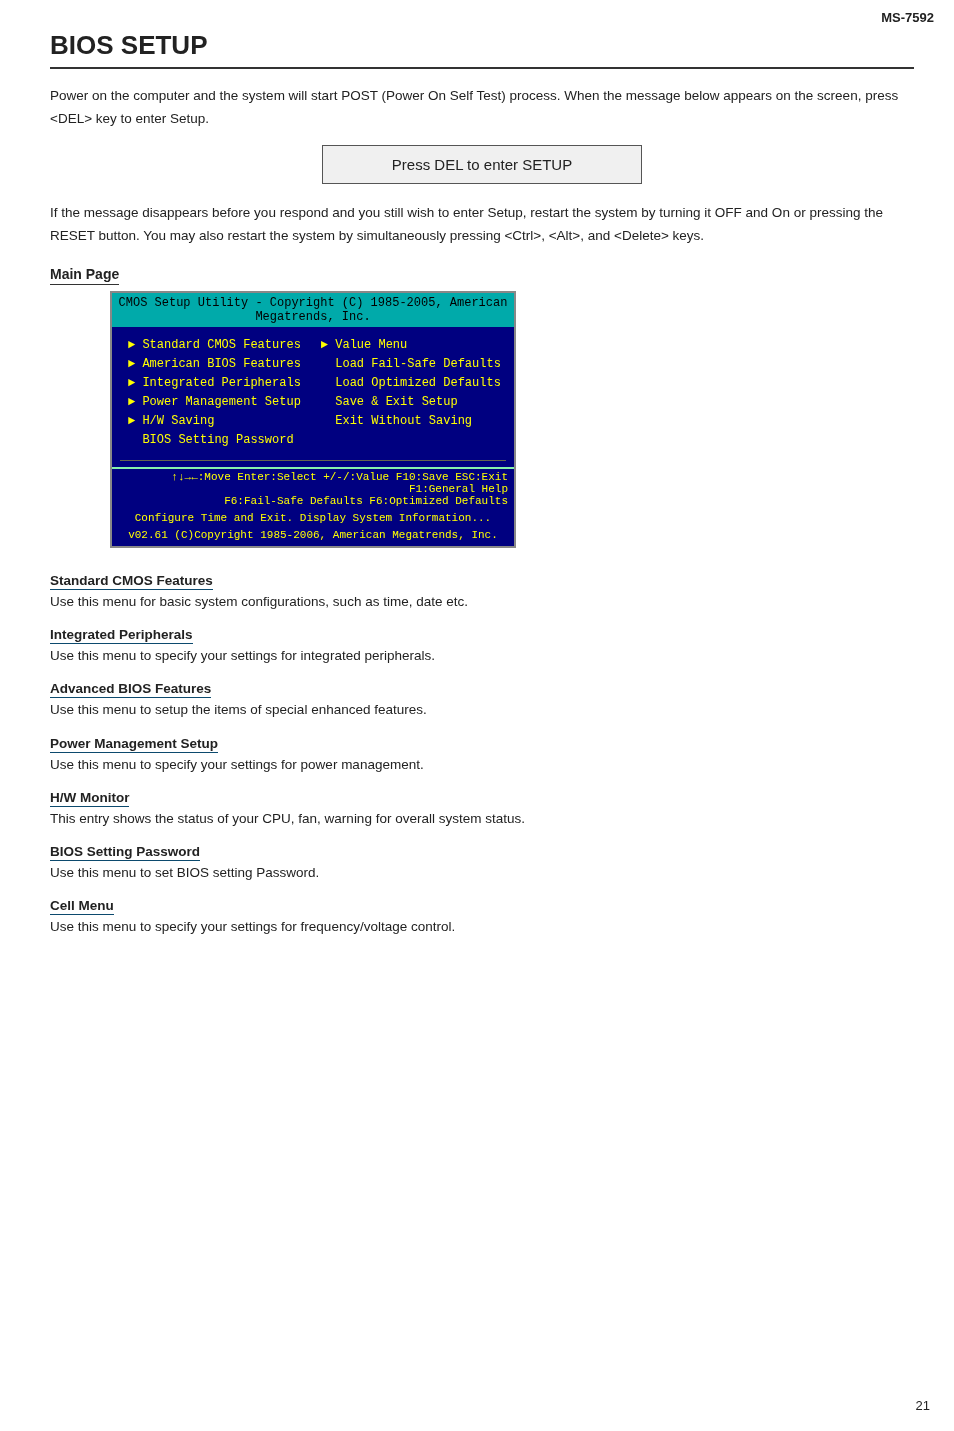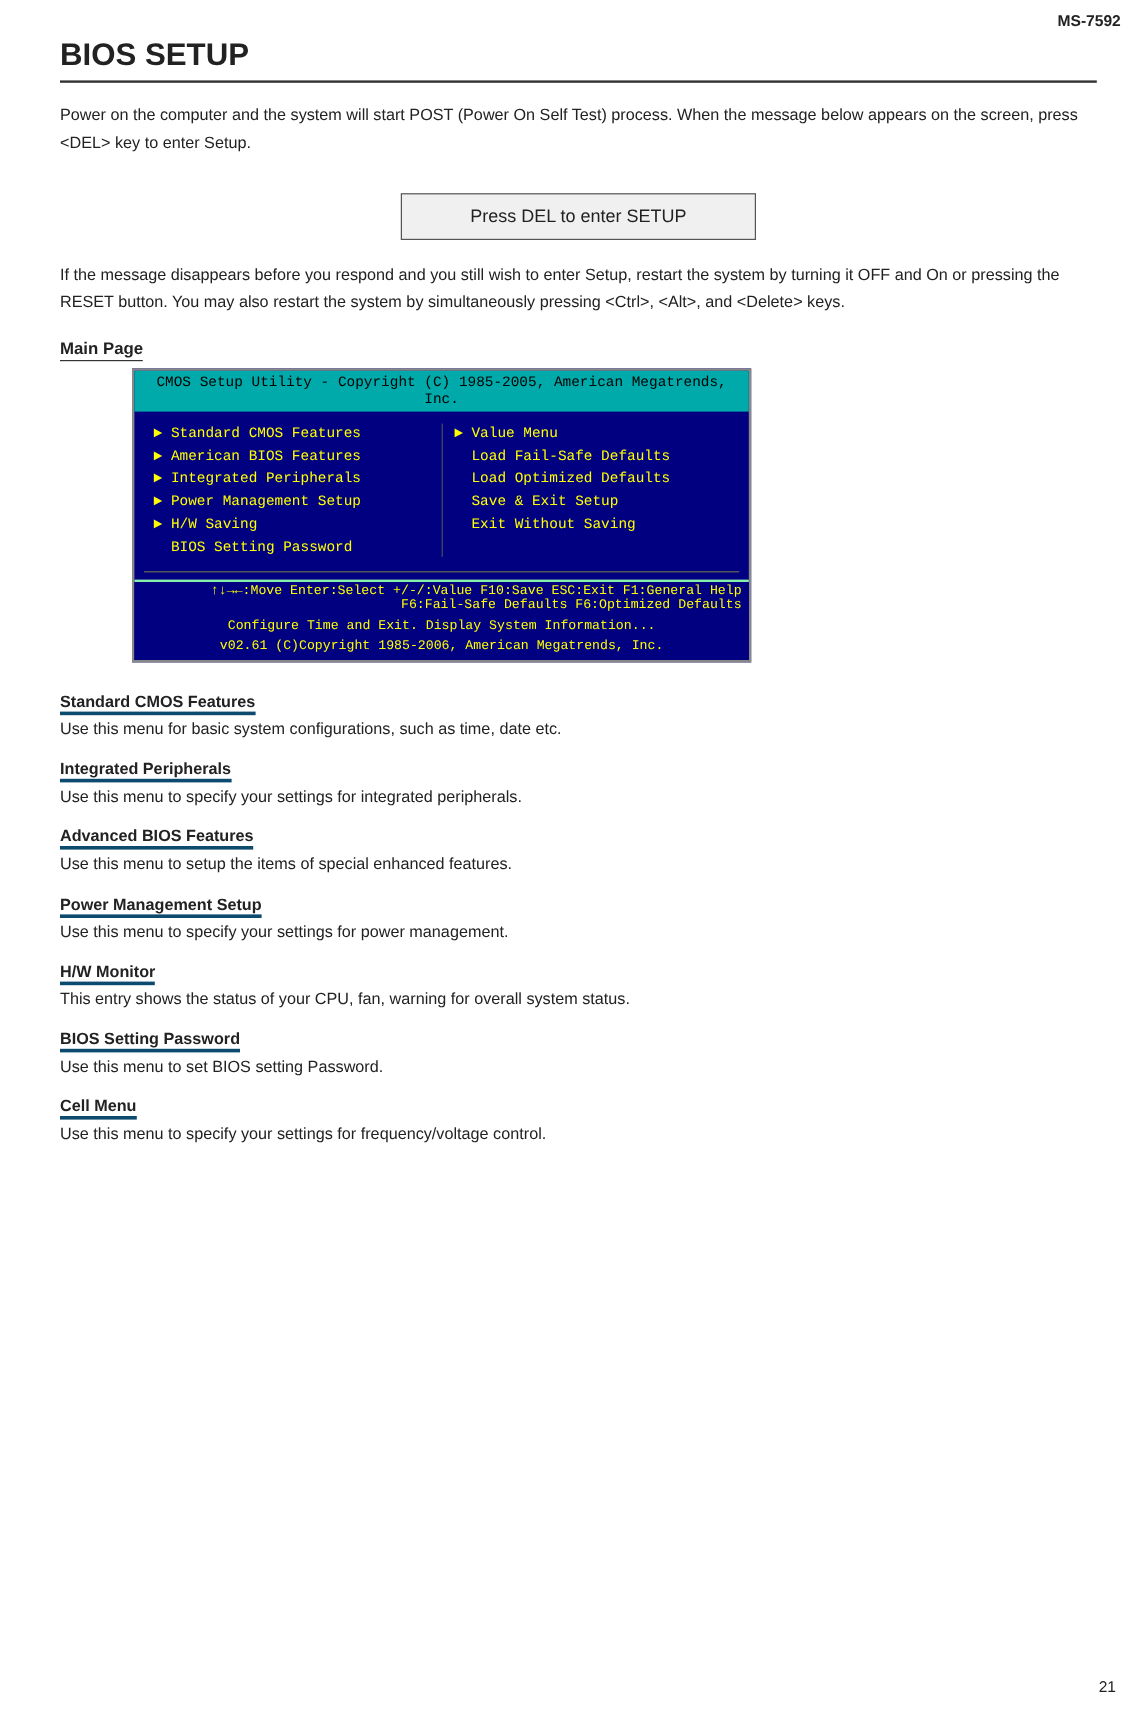--- a/index.html
+++ b/index.html
@@ -29,26 +29,26 @@
       font-weight: bold;
       color: #222;
       border-bottom: 2px solid #333;
       padding-bottom: 6px;
       margin-bottom: 16px;
       font-family: Arial, sans-serif;
     }
     .intro-text {
       font-size: 13.5px;
       line-height: 1.7;
-      margin-bottom: 30px;
+      margin-bottom: 14px;
       color: #222;
     }
     .press-del-box {
       display: block;
-      width: 296px;
+      width: 320px;
       margin: 0 auto 18px auto;
       border: 1.5px solid #555;
       background: #f0f0f0;
       text-align: center;
       padding: 10px 20px;
       font-size: 15px;
       color: #222;
       font-family: Arial, sans-serif;
     }
     .second-para {
@@ -69,21 +69,21 @@
     .bios-screen-wrapper {
       margin-left: 60px;
       margin-bottom: 24px;
     }
     .bios-screen {
       background: #000080;
       color: #ffff00;
       font-family: 'Courier New', Courier, monospace;
       font-size: 12px;
       border: 2px solid #888;
-      width: 516px;
+      width: 406px;
     }
     .bios-title-bar {
       background: #00aaaa;
       color: #000;
       text-align: center;
       padding: 3px 6px;
       font-size: 12px;
       font-family: 'Courier New', Courier, monospace;
       font-weight: normal;
     }
@@ -142,21 +142,21 @@
       text-align: center;
       padding: 2px 6px 5px 6px;
     }
     .section-block {
       margin-bottom: 14px;
     }
     .section-heading {
       font-size: 13.5px;
       font-weight: bold;
       color: #222;
-      border-bottom: 3px solid #0c4a6e;
+      border-bottom: 1px solid #0c4a6e;
       display: inline-block;
       margin-bottom: 2px;
       padding-bottom: 1px;
     }
     .section-desc {
       font-size: 13.5px;
       color: #222;
       line-height: 1.5;
     }
     .page-number {

